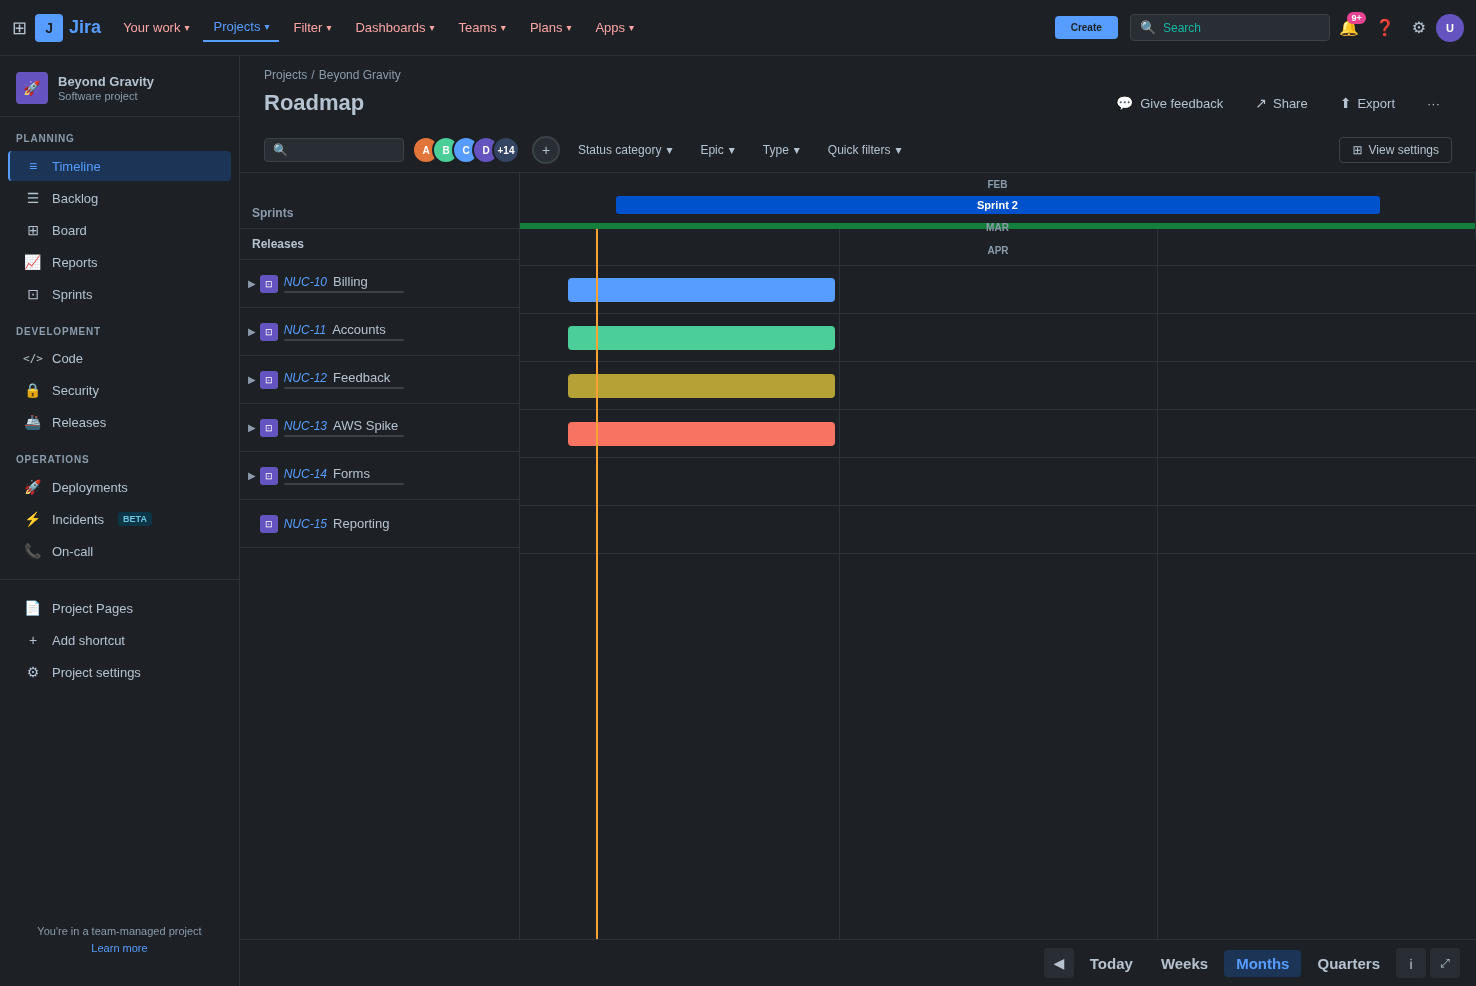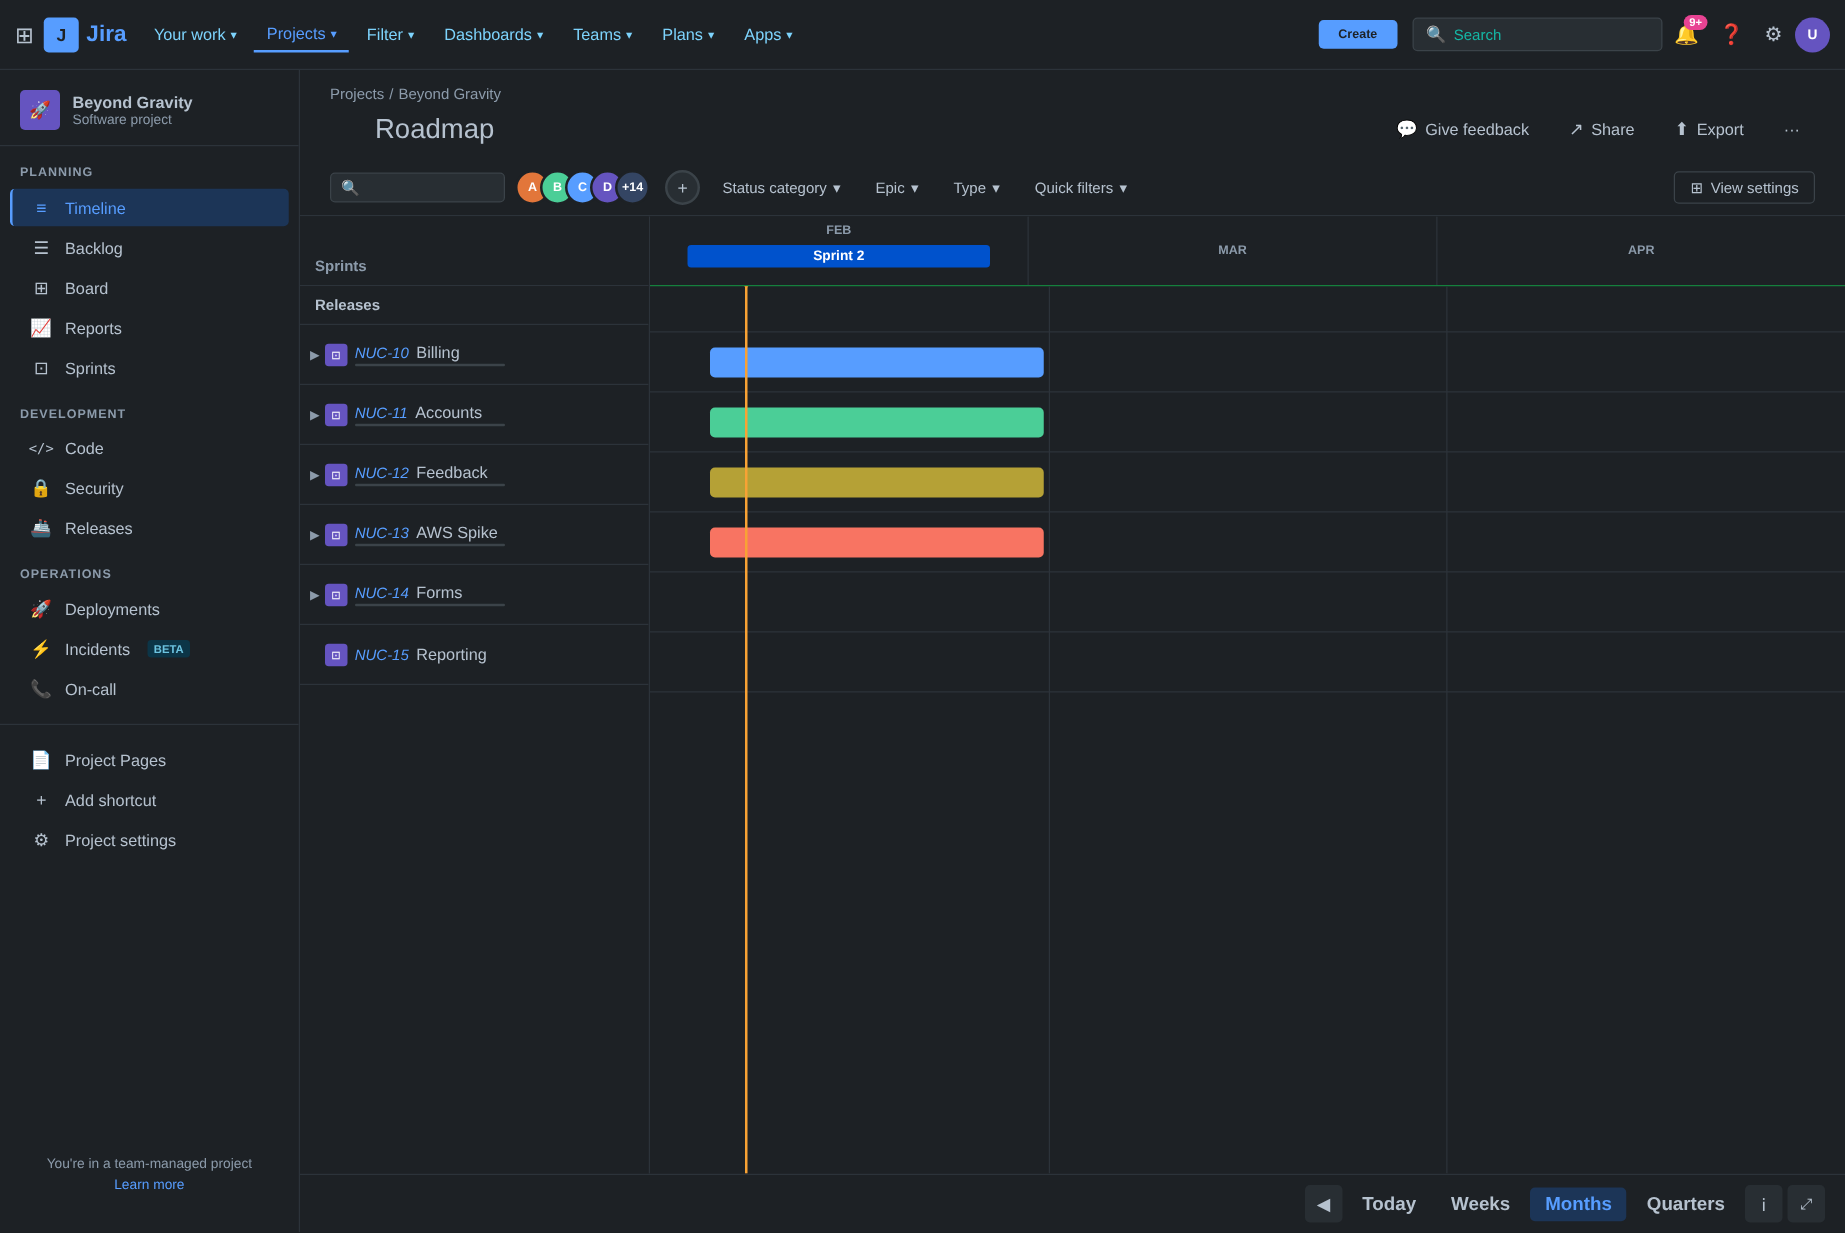--- a/index.html
+++ b/index.html
@@ -3,21 +3,21 @@
   <meta charset="utf-8">
   <style>
     * { box-sizing: border-box; margin: 0; padding: 0; }
     body { font-family: -apple-system, BlinkMacSystemFont, 'Segoe UI', sans-serif; background: #1d2125; color: #b6c2cf; font-size: 13px; height: 986px; overflow: hidden; display: flex; flex-direction: column; }
 
     
     .top-nav { background: #1d2125; border-bottom: 1px solid #2c333a; display: flex; align-items: center; padding: 0 12px; height: 56px; gap: 4px; flex-shrink: 0; }
     .nav-grid-icon { color: #b6c2cf; font-size: 18px; margin-right: 4px; cursor: pointer; display: flex; align-items: center; }
     .nav-logo { display: flex; align-items: center; gap: 6px; color: #579dff; font-size: 18px; font-weight: 700; margin-right: 8px; cursor: pointer; }
     .nav-logo-icon { width: 28px; height: 28px; background: #579dff; border-radius: 4px; display: flex; align-items: center; justify-content: center; color: #1d2125; font-size: 14px; font-weight: 900; }
-    .nav-menu-item { color: #7dd3fc; padding: 6px 10px; border-radius: 4px; cursor: pointer; display: flex; align-items: center; gap: 4px; font-size: 13px; white-space: nowrap; }
+    .nav-menu-item { color: #fca5a5; padding: 6px 10px; border-radius: 4px; cursor: pointer; display: flex; align-items: center; gap: 4px; font-size: 13px; white-space: nowrap; }
     .nav-menu-item.active { color: #579dff; border-bottom: 2px solid #579dff; border-radius: 0; }
     .nav-chevron { font-size: 10px; }
     .nav-spacer { flex: 1; }
     .nav-create-btn { background: #579dff; color: #1d2125; font-weight: 600; padding: 6px 16px; border-radius: 4px; cursor: pointer; border: none; font-size: 10px; margin-right: 8px; }
     .nav-search { background: #282e33; border: 1px solid #3b4349; border-radius: 4px; display: flex; align-items: center; padding: 5px 10px; gap: 6px; width: 200px; cursor: text; }
     .nav-search span { color: #8c9bab; font-size: 12px; }
     .nav-icon-btn { color: #b6c2cf; cursor: pointer; padding: 6px; border-radius: 50%; display: flex; align-items: center; justify-content: center; font-size: 16px; position: relative; }
     .badge { background: #e84393; color: #fff; font-size: 9px; font-weight: 700; border-radius: 10px; padding: 1px 4px; position: absolute; top: 0; right: 0; }
     .avatar { width: 28px; height: 28px; border-radius: 50%; background: #6554c0; color: #fff; display: flex; align-items: center; justify-content: center; font-size: 11px; font-weight: 600; cursor: pointer; }
 
@@ -42,21 +42,21 @@
     
     .main-content { flex: 1; display: flex; flex-direction: column; overflow: hidden; background: #1d2125; }
 
     
     .breadcrumb { display: flex; align-items: center; gap: 4px; padding: 12px 24px 4px; font-size: 12px; color: #8c9bab; }
     .breadcrumb a { color: #8c9bab; cursor: pointer; text-decoration: none; }
     .breadcrumb-sep { color: #8c9bab; }
 
     
     .page-header { display: flex; align-items: center; padding: 4px 24px 12px; gap: 12px; }
-    .page-title { font-size: 22px; font-weight: 400; color: #b6c2cf; flex: 1; margin-left: 36px; }
+    .page-title { font-size: 22px; font-weight: 700; color: #b6c2cf; flex: 1; }
     .header-actions { display: flex; align-items: center; gap: 8px; }
     .header-btn { display: flex; align-items: center; gap: 6px; padding: 5px 12px; border-radius: 4px; cursor: pointer; font-size: 13px; color: #b6c2cf; border: none; background: transparent; }
     .header-btn-icon { font-size: 14px; }
 
     
     .toolbar { display: flex; align-items: center; padding: 8px 24px 8px; gap: 8px; border-bottom: 1px solid #2c333a; flex-shrink: 0; }
     .toolbar-search { background: #282e33; border: 1px solid #3b4349; border-radius: 4px; display: flex; align-items: center; padding: 4px 8px; gap: 6px; width: 140px; }
     .toolbar-search input { background: transparent; border: none; color: #b6c2cf; font-size: 12px; outline: none; width: 100%; }
     .avatar-group { display: flex; align-items: center; }
     .avatar-group .av { width: 28px; height: 28px; border-radius: 50%; border: 2px solid #1d2125; display: flex; align-items: center; justify-content: center; font-size: 10px; font-weight: 600; color: #fff; margin-left: -8px; cursor: pointer; }
@@ -360,21 +360,21 @@
             <div class="gantt-row-icon">⊡</div>
             <div>
               <div><span class="gantt-row-id">NUC-15</span><span class="gantt-row-title">Reporting</span></div>
             </div>
           </div>
         </div>
       </div>
 
       <div class="gantt-right" style="display:flex;flex-direction:column;">
 
-        <div style="display:flex; height:56px; border-bottom:1px solid #15803d; background:#1d2125; flex-shrink:0;">
+        <div style="display:flex; height:56px; border-bottom:6px solid #15803d; background:#1d2125; flex-shrink:0;flex-direction:column;">
 
           <div style="flex:1; border-right:1px solid #2c333a; display:flex; flex-direction:column; align-items:center; justify-content:flex-start; padding-top:6px; gap:4px;">
             <span style="font-size:10px;color:#8c9bab;font-weight:600;text-transform:uppercase;">FEB</span>
             <div class="gantt-sprint-bar" style="width:80%;">Sprint 2</div>
           </div>
 
           <div style="flex:1; border-right:1px solid #2c333a; display:flex; flex-direction:column; align-items:center; justify-content:center; padding:6px 12px;">
             <span style="font-size:10px;color:#8c9bab;font-weight:600;text-transform:uppercase;">MAR</span>
           </div>
 

